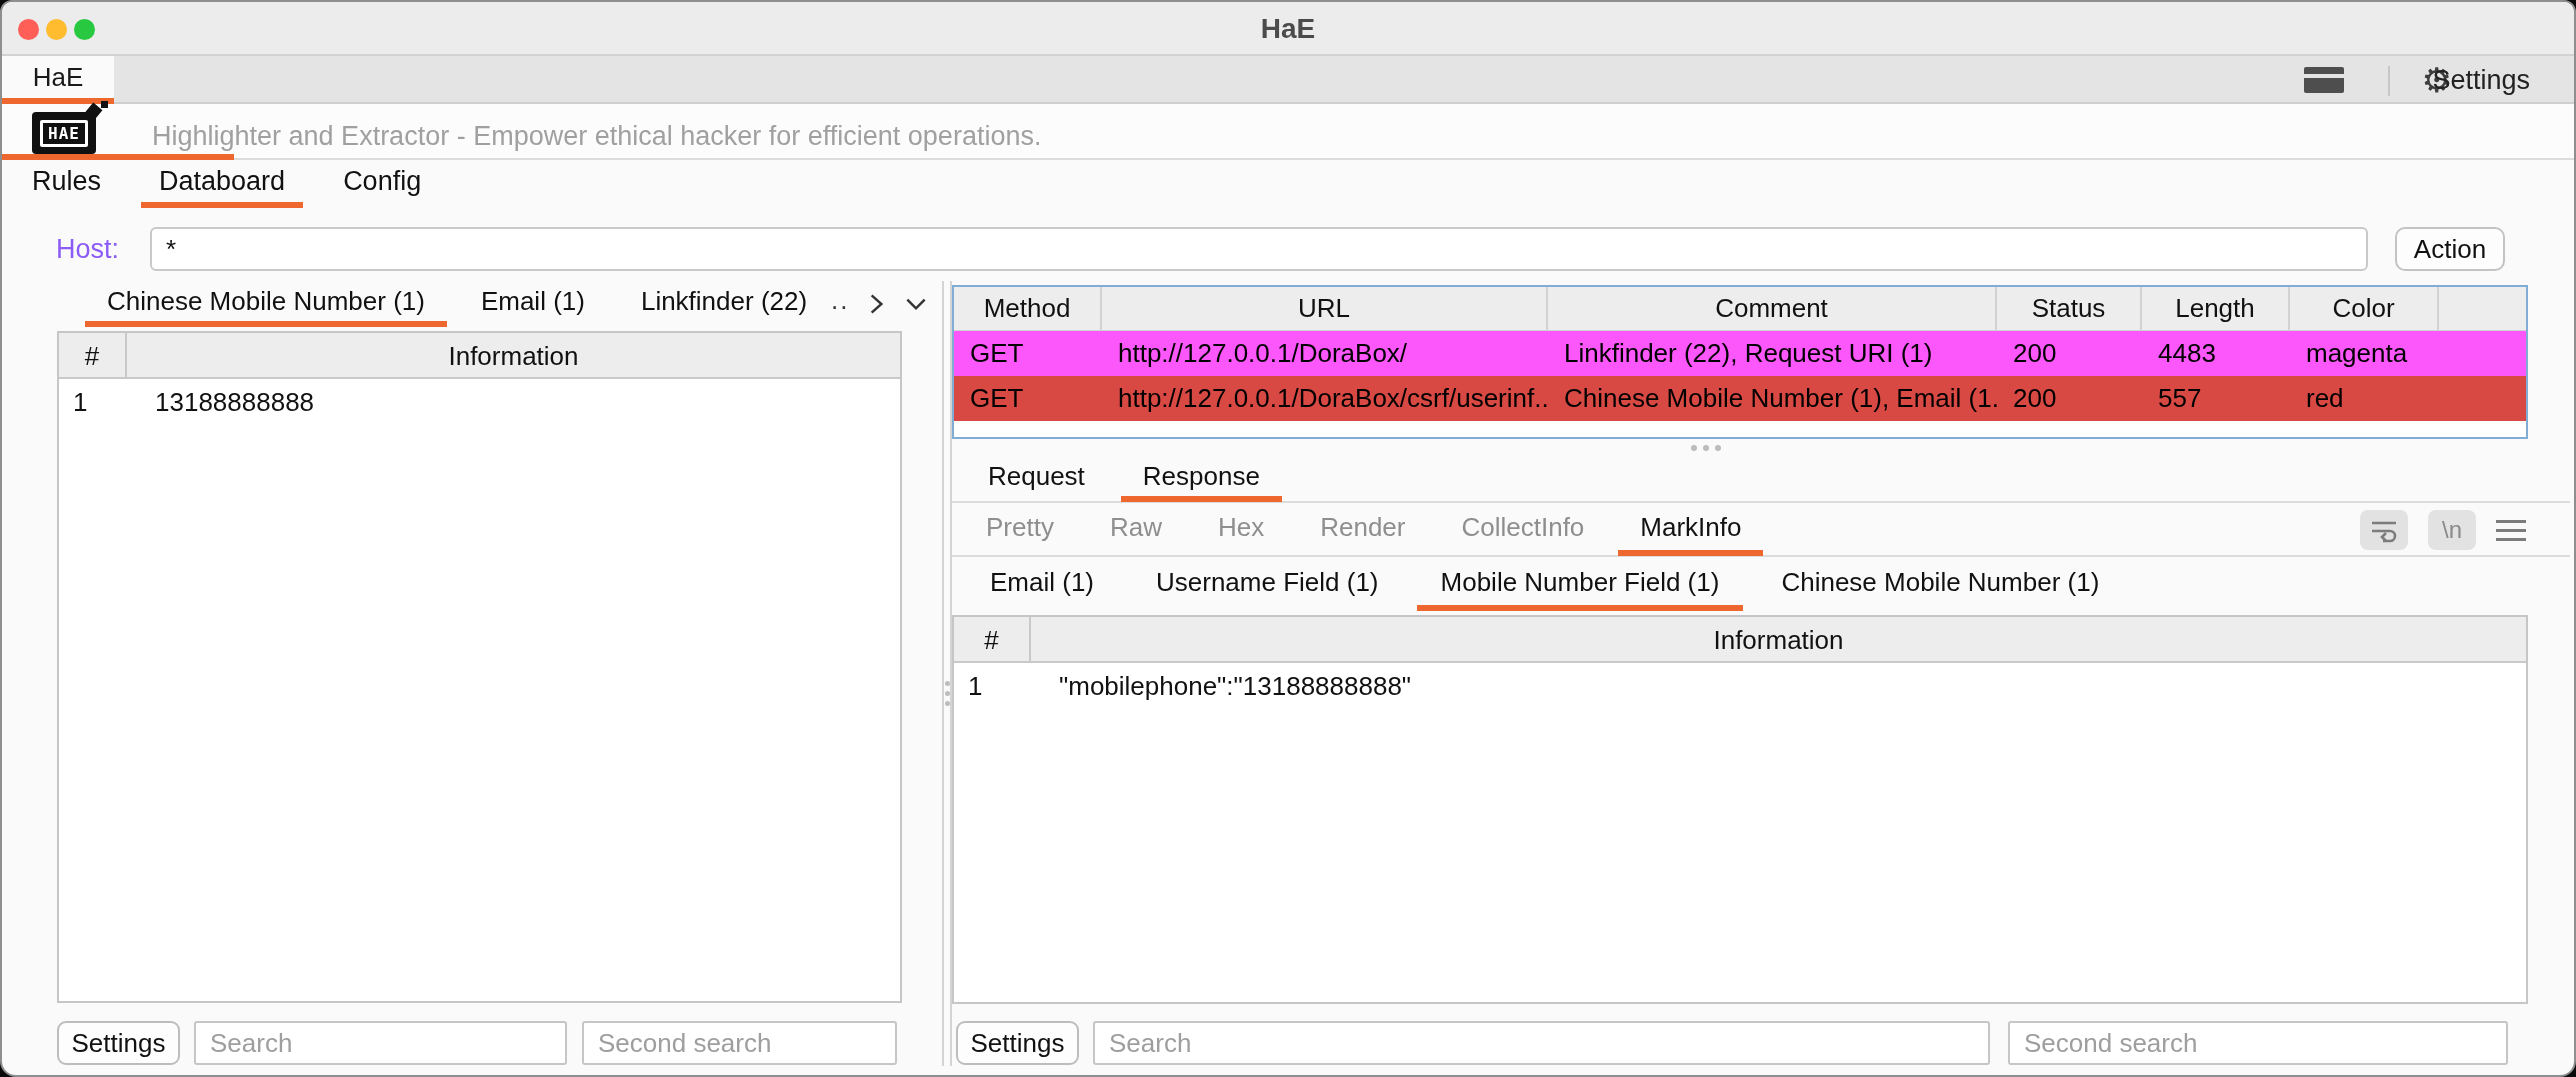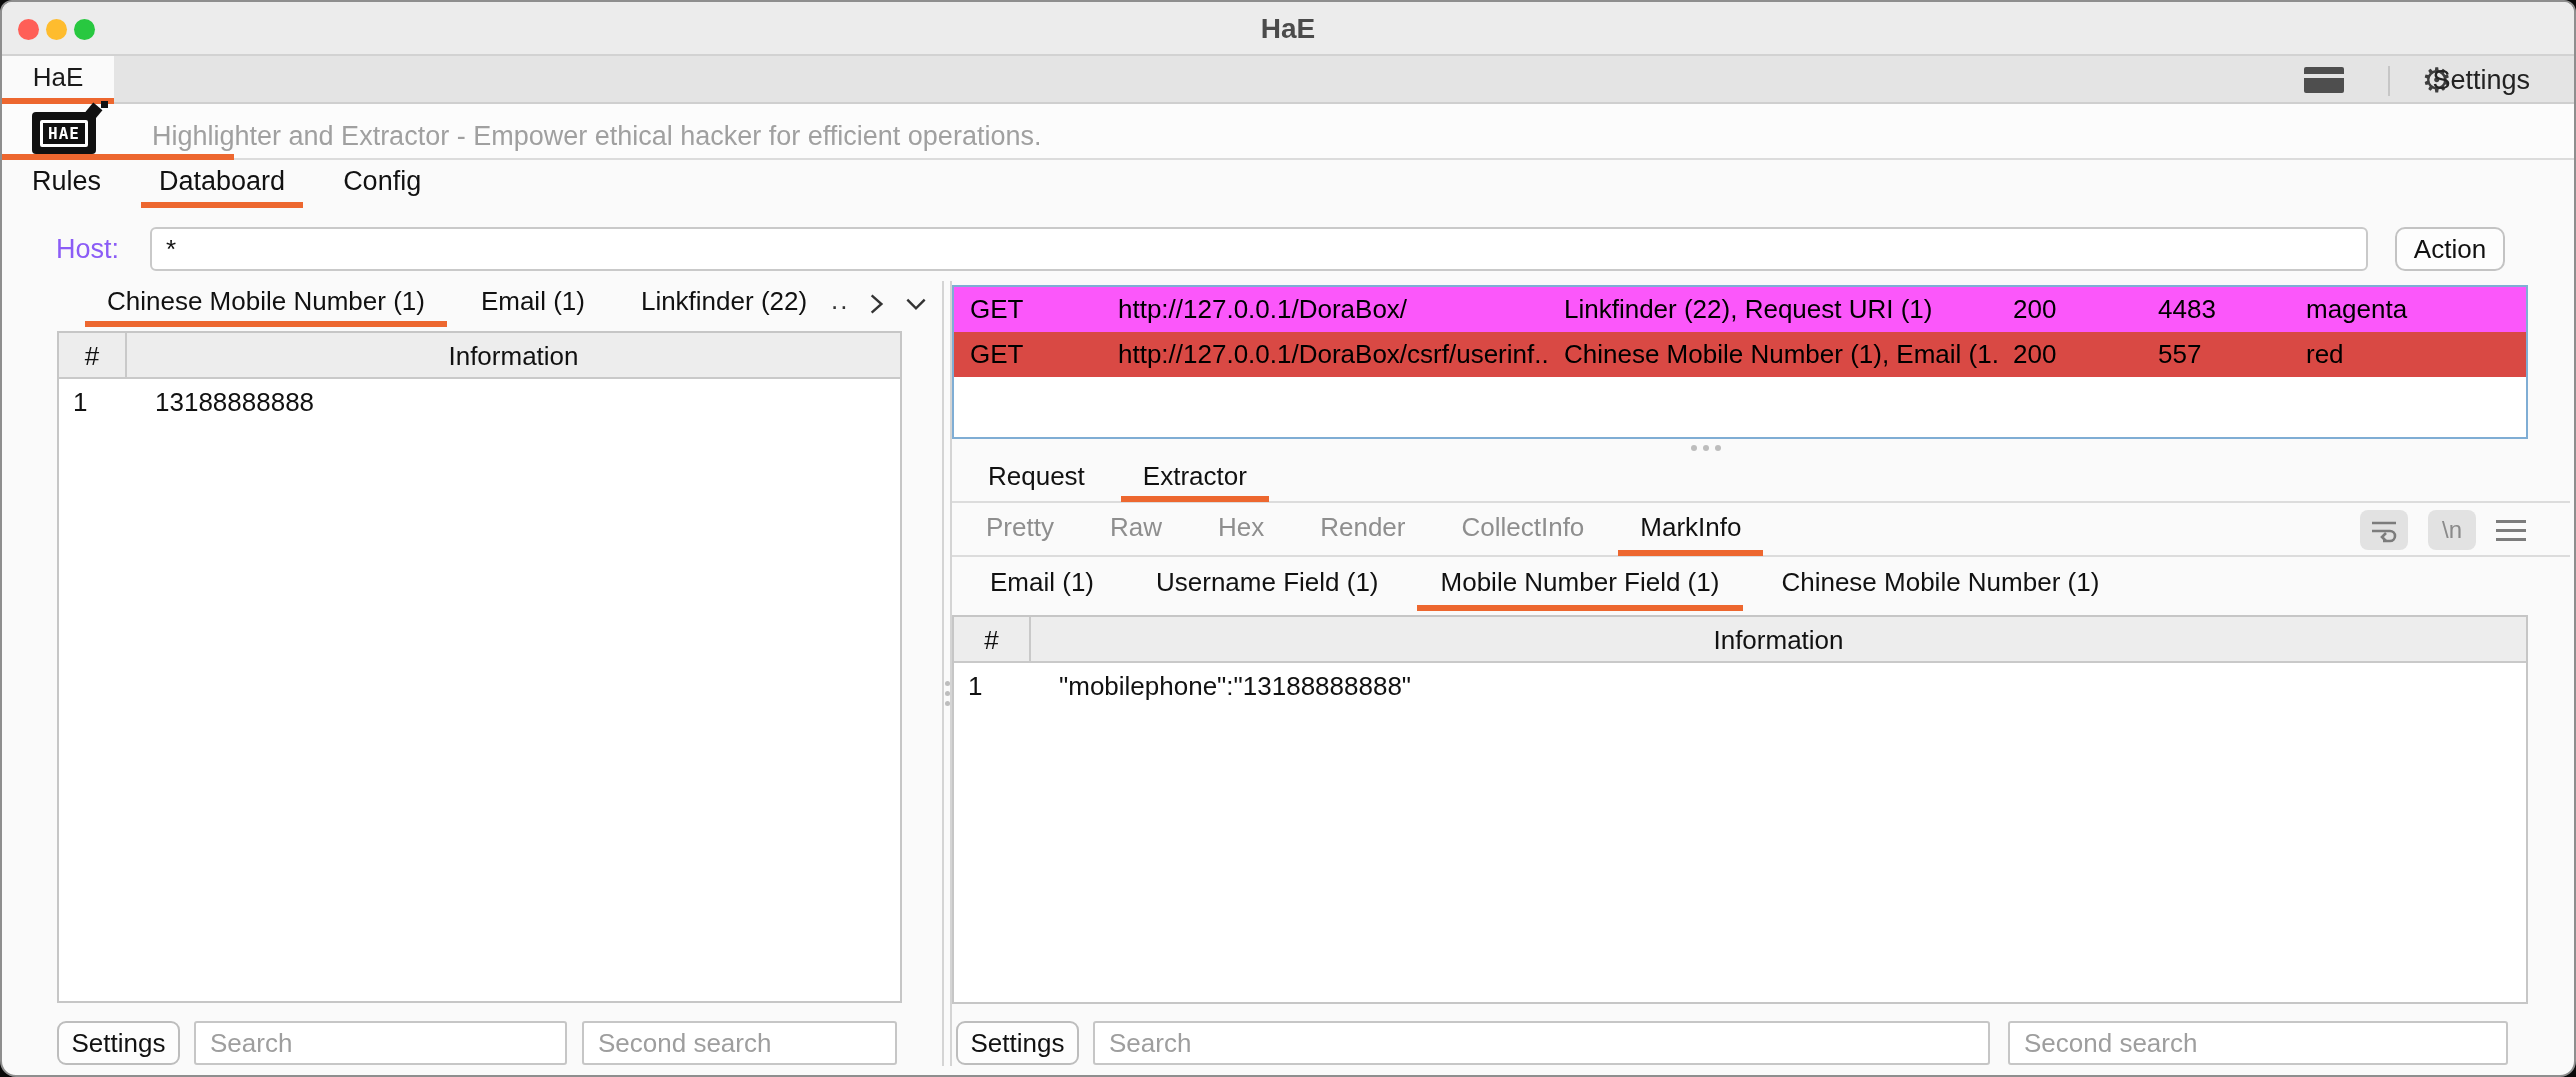--- a/index.html
+++ b/index.html
@@ -189,20 +189,29 @@
 
   <div class="vsplit">
     <div class="vdots">
           <i></i>
           <i></i>
           <i></i>
         </div>
   </div>
 
   <div class="rtable">
+    <div class="rhead">
+      <div class="hc">Method</div>
+      <div class="hc">URL</div>
+      <div class="hc">Comment</div>
+      <div class="hc">Status</div>
+      <div class="hc">Length</div>
+      <div class="hc">Color</div>
+      <div class="hc"></div>
+    </div>
     <div class="rrow" style="background: rgb(251, 87, 250);">
       <div class="c">GET</div>
       <div class="c">http://127.0.0.1/DoraBox/</div>
       <div class="c">Linkfinder (22), Request URI (1)</div>
       <div class="c">200</div>
       <div class="c">4483</div>
       <div class="c">magenta</div>
       <div class="c"></div>
     </div>
     <div class="rrow" style="background: rgb(217, 73, 68);">
@@ -216,21 +225,21 @@
     </div>
   </div>
   <div class="hdots">
         <i></i>
         <i></i>
         <i></i>
       </div>
 
   <div class="strip rrstrip">
     <div class="etab">Request</div>
-    <div class="etab sel">Extractor</div>
+    <div class="etab sel">Response</div>
   </div>
 
   <div class="strip viewstrip">
     <div class="vtab">Pretty</div>
     <div class="vtab">Raw</div>
     <div class="vtab">Hex</div>
     <div class="vtab">Render</div>
     <div class="vtab">CollectInfo</div>
     <div class="vtab sel">MarkInfo</div>
     <div class="vicons">

